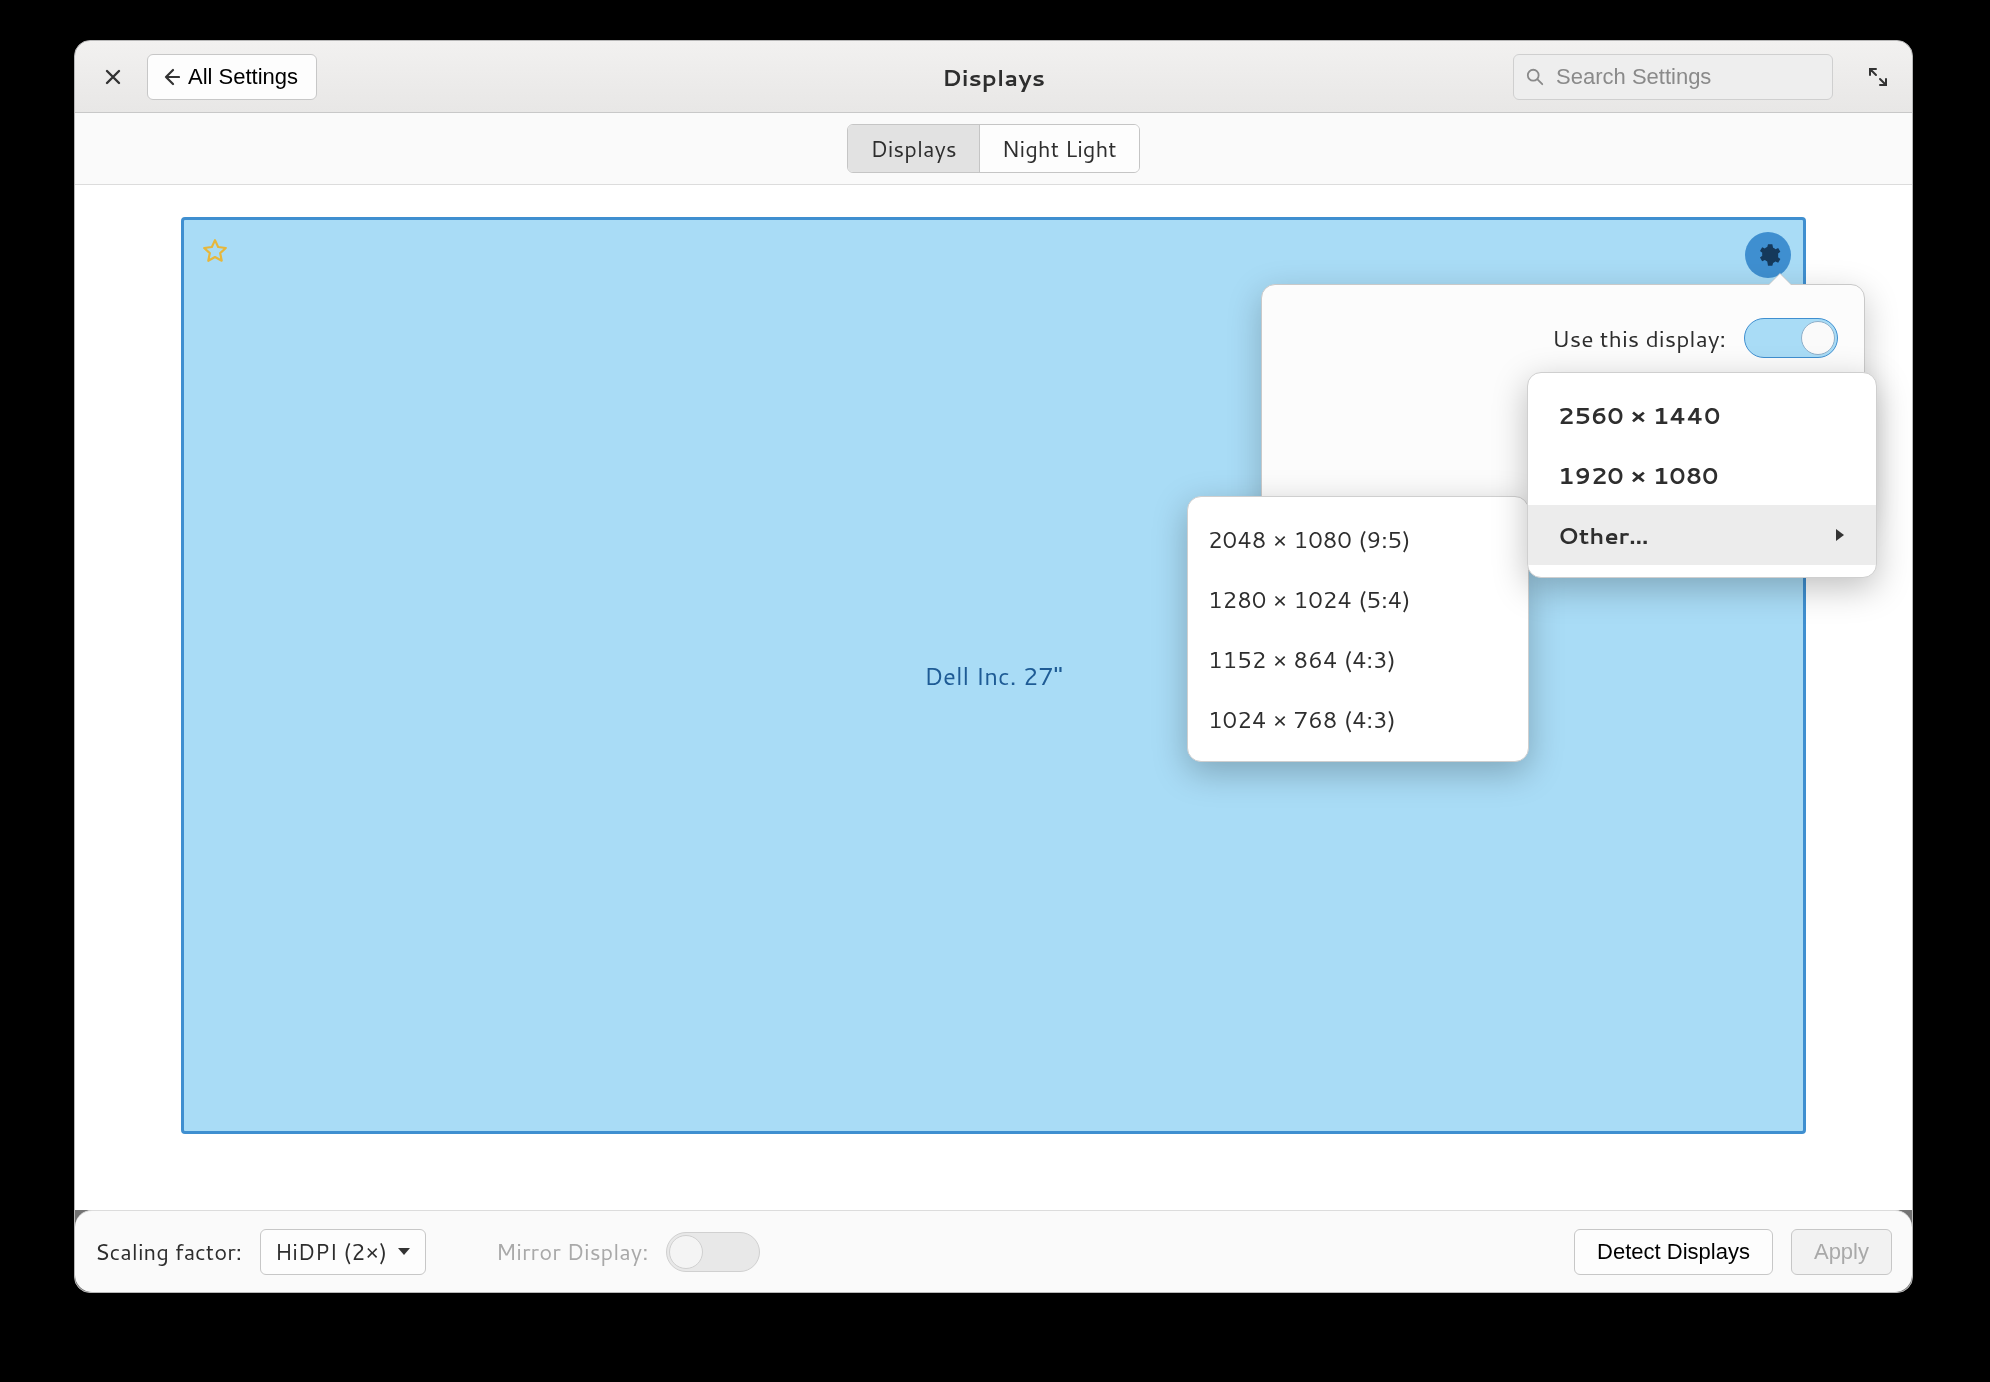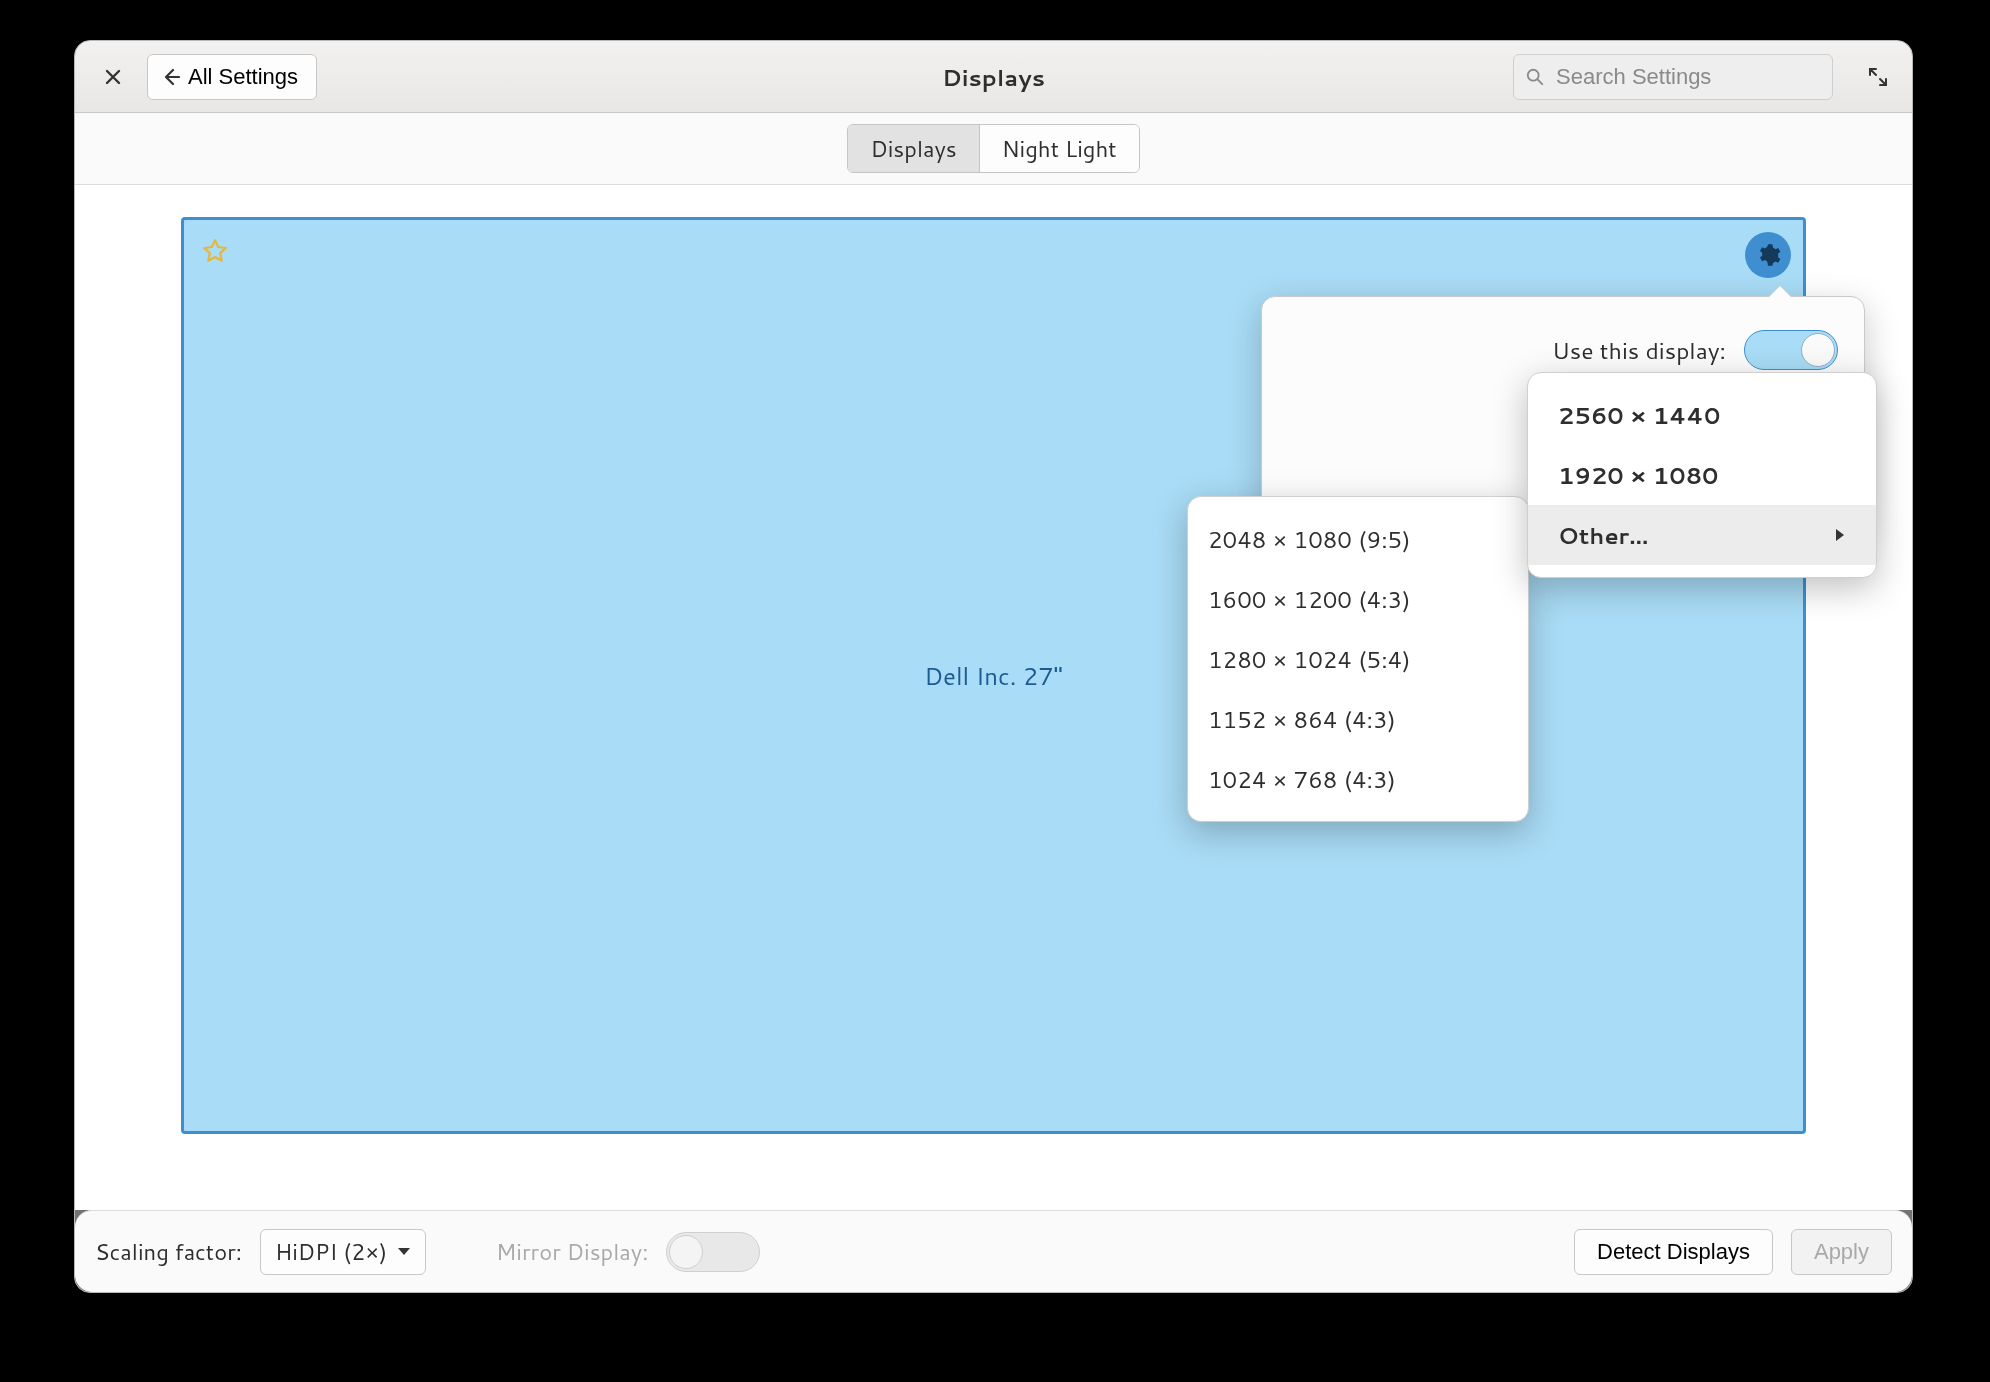--- a/index.html
+++ b/index.html
@@ -130,21 +130,21 @@
     position:absolute; left:0; right:0; top:50%;
     transform:translateY(-50%);
     text-align:center;
     color:#1e5b95;
     font-size:24px;
     font-weight:500;
   }
   
   .popover {
     position:absolute;
-    right:-62px; top:76px;
+    right:-62px; top:64px;
     width:604px;
     background:#fcfcfc;
     border:1px solid #c9c9c9;
     border-radius:14px;
     box-shadow: 0 10px 34px rgba(0,0,0,0.22);
     padding: 22px 26px 22px 26px;
   }
   .popover::before{
     content:"";
     position:absolute;
@@ -345,21 +345,20 @@
         <div class="item hover">
           <span>Other…</span>
           <svg width="12" height="14" viewBox="0 0 12 14">
               <path d="M2 1 L10 7 L2 13 Z" fill="#333"></path>
             </svg>
         </div>
       </div>
 
       <div class="dropdown2">
         <div class="item">2048 × 1080 (9:5)</div>
-        <div class="item">1600 × 1200 (4:3)</div>
         <div class="item">1280 × 1024 (5:4)</div>
         <div class="item">1152 × 864 (4:3)</div>
         <div class="item">1024 × 768 (4:3)</div>
       </div>
 
     </div>
   </div>
 
   <div class="bottombar">
     <span class="lbl">Scaling factor:</span>

